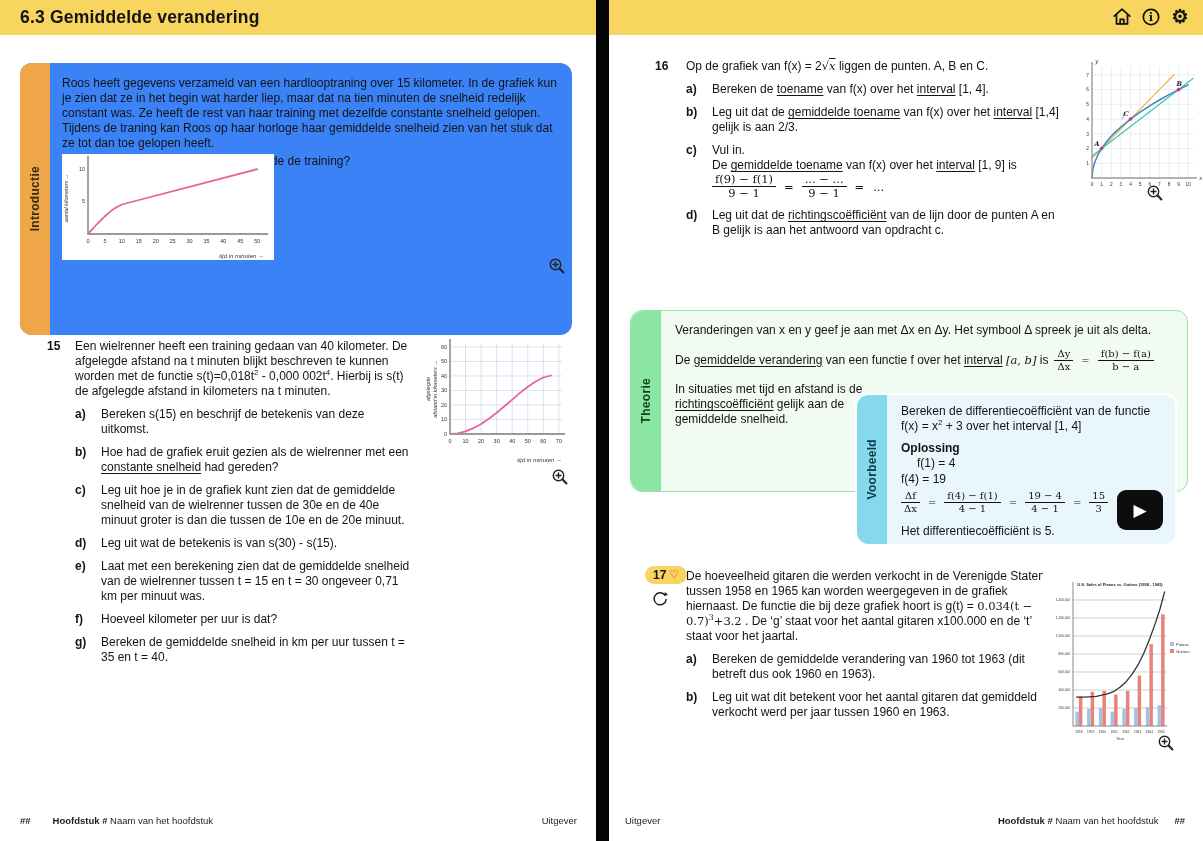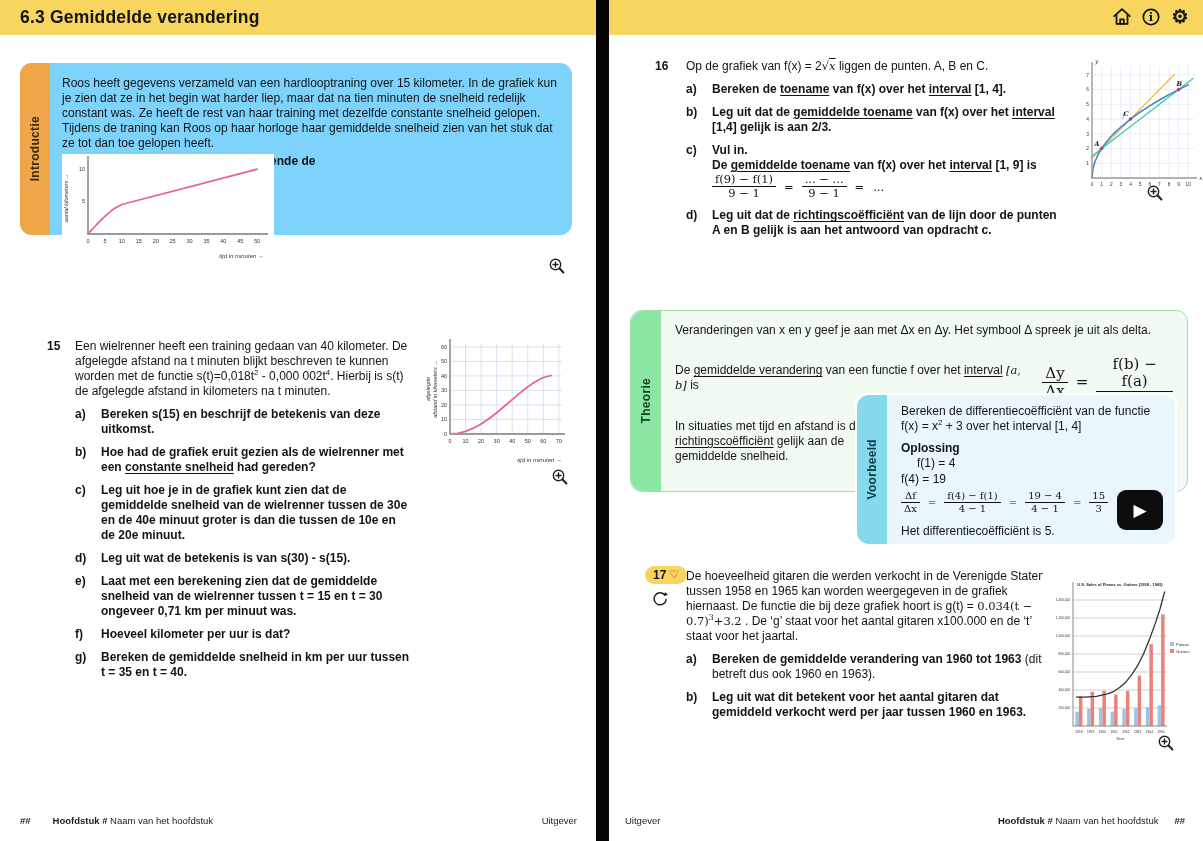--- a/index.html
+++ b/index.html
@@ -12,36 +12,36 @@
   .topbar{position:absolute;left:0;top:0;width:1203px;height:35px;background:#f8d55e;display:flex;align-items:center;z-index:1}
   .topbar h1{margin:0 0 0 20px;font-size:17.5px;font-weight:700;letter-spacing:.2px}
   .top-icons{position:absolute;right:12px;top:6px;display:flex;gap:7px;align-items:center}
   .ticon{width:22px;height:22px;display:flex;align-items:center;justify-content:center;cursor:pointer}
   .gear{font-size:19px;font-weight:700;line-height:22px}
   
   .gutter{position:absolute;left:596px;top:0;width:13px;height:841px;background:#050505;z-index:2}
   
   .abs{position:absolute}
   .body-text{font-size:12px;line-height:1.25;margin:0}
-  .rt .b{font-weight:700}
+  .rt .b{font-weight:400}
   .rt .u{text-decoration:underline;text-underline-offset:2px}
   .rt .i{font-style:italic}
   .rt .m{font-family:"DejaVu Serif",serif;font-size:11.5px}
   .rt .sup{vertical-align:super;font-size:.65em;line-height:0}
   .rt .ovl{text-decoration:overline}
   .ex-num{position:absolute;font-size:12px;font-weight:700}
   .items{margin-top:2px}
   .item{display:flex;gap:6px;margin-top:8px}
   .item .lab{flex:none;width:20px;font-weight:700;font-size:12px}
   .item .txt{font-size:12px;line-height:1.25}
   
   .cardbox{position:absolute;border-radius:12px}
   .box-tab{position:absolute;left:0;top:0;bottom:0;width:30px;border-radius:12px 0 0 12px;display:flex;align-items:center;justify-content:center}
   .box-tab span{writing-mode:vertical-rl;transform:rotate(180deg);font-weight:700;font-size:12px;letter-spacing:.3px}
-  .intro-box{left:20px;top:63px;width:552px;height:172px;background:#7dd3fc}
+  .intro-box{left:20px;top:63px;width:552px;height:272px;background:#3b82f6}
   .intro-box .box-tab{background:#efa648;color:#3a2a10}
   .intro-content{padding:13px 14px 0 42px}
   .intro-row{display:flex;margin-top:3px}
   .intro-question{width:292px;font-weight:700}
   .theorie-box{left:630px;top:310px;width:558px;height:182px;background:#f1fbf2;border:1.5px solid #9ce0ab;box-sizing:border-box}
   .theorie-box .box-tab{background:#8ce6a3;color:#14441f}
   .theorie-content{padding:12px 14px 0 44px}
   .theorie-p3{width:222px;margin-top:10px}
   .p2row{display:flex;align-items:center;gap:6px;margin-top:10px}
   .voorbeeld-box{left:855px;top:393px;width:322px;height:153px;background:#e9f6fb;border:2px solid #ffffff;box-sizing:border-box;z-index:3}
@@ -322,21 +322,21 @@
 </span>
 
 <section class="cardbox theorie-box">
   <div class="box-tab">
       <span>Theorie</span>
     </div>
   <div class="theorie-content">
     <p class="body-text rt"><span>Veranderingen van x en y geef je aan met Δx en Δy. Het symbool Δ spreek je uit als delta.</span></p>
     <div class="p2row">
       <p class="body-text rt"><span>De </span><span class="u">gemiddelde verandering</span><span> van een functie f over het </span><span class="u">interval</span><span> </span><span class="m i">[a, b]</span><span> is</span></p>
-      <div style="margin-top:8px;font-size:15px" class="frow">
+      <div style="margin-top:0;font-size:10px" class="frow">
           <span class="frac">
             <span class="num">Δy</span>
             <span class="den">Δx</span>
           </span>
           <span class="ftext">=</span>
           <span class="frac">
             <span class="num">f(b) − f(a)</span>
             <span class="den">b − a</span>
           </span>
         </div>

